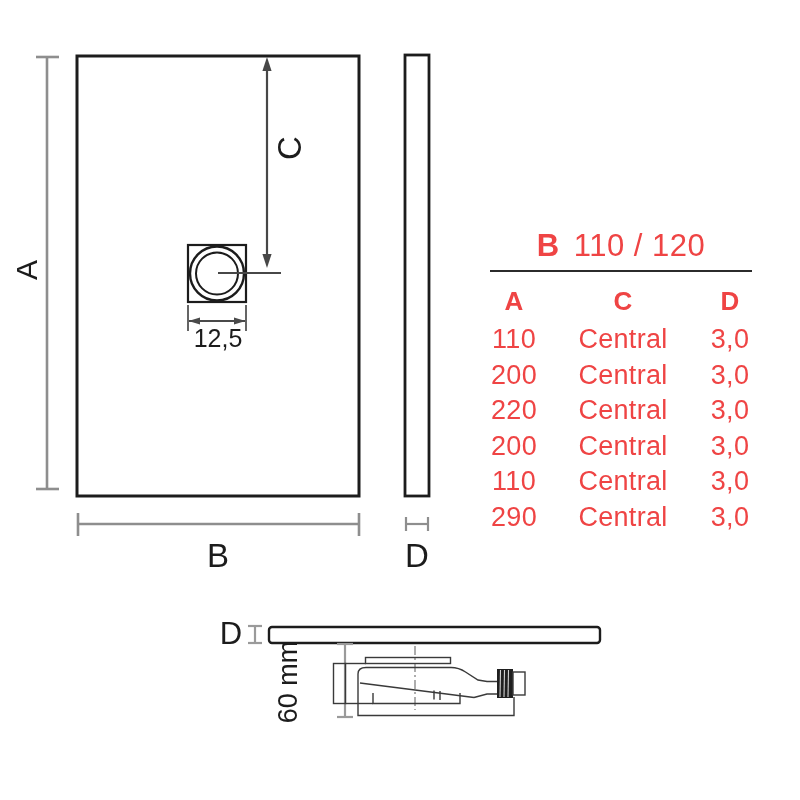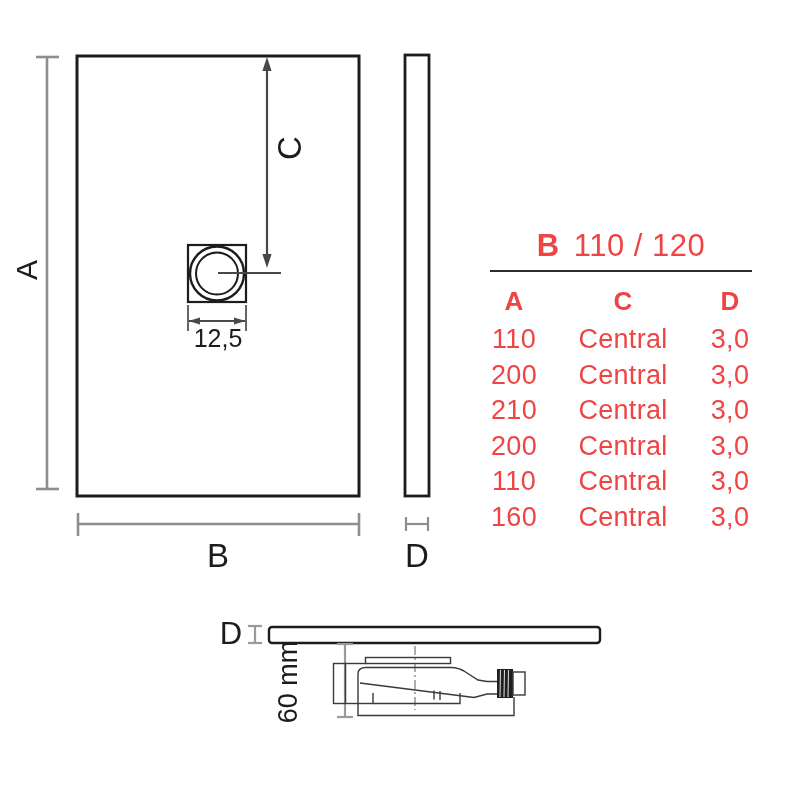--- a/index.html
+++ b/index.html
@@ -133,31 +133,31 @@
       <div class="hdr">D</div>
 
       <div class="cell">110</div>
       <div class="cell">Central</div>
       <div class="cell">3,0</div>
 
       <div class="cell">200</div>
       <div class="cell">Central</div>
       <div class="cell">3,0</div>
 
-      <div class="cell">210</div>
+      <div class="cell">220</div>
       <div class="cell">Central</div>
       <div class="cell">3,0</div>
 
       <div class="cell">200</div>
       <div class="cell">Central</div>
       <div class="cell">3,0</div>
 
       <div class="cell">110</div>
       <div class="cell">Central</div>
       <div class="cell">3,0</div>
 
-      <div class="cell">160</div>
+      <div class="cell">290</div>
       <div class="cell">Central</div>
       <div class="cell">3,0</div>
     </div>
   </div>
 
 </div>
 
 </body></html>

